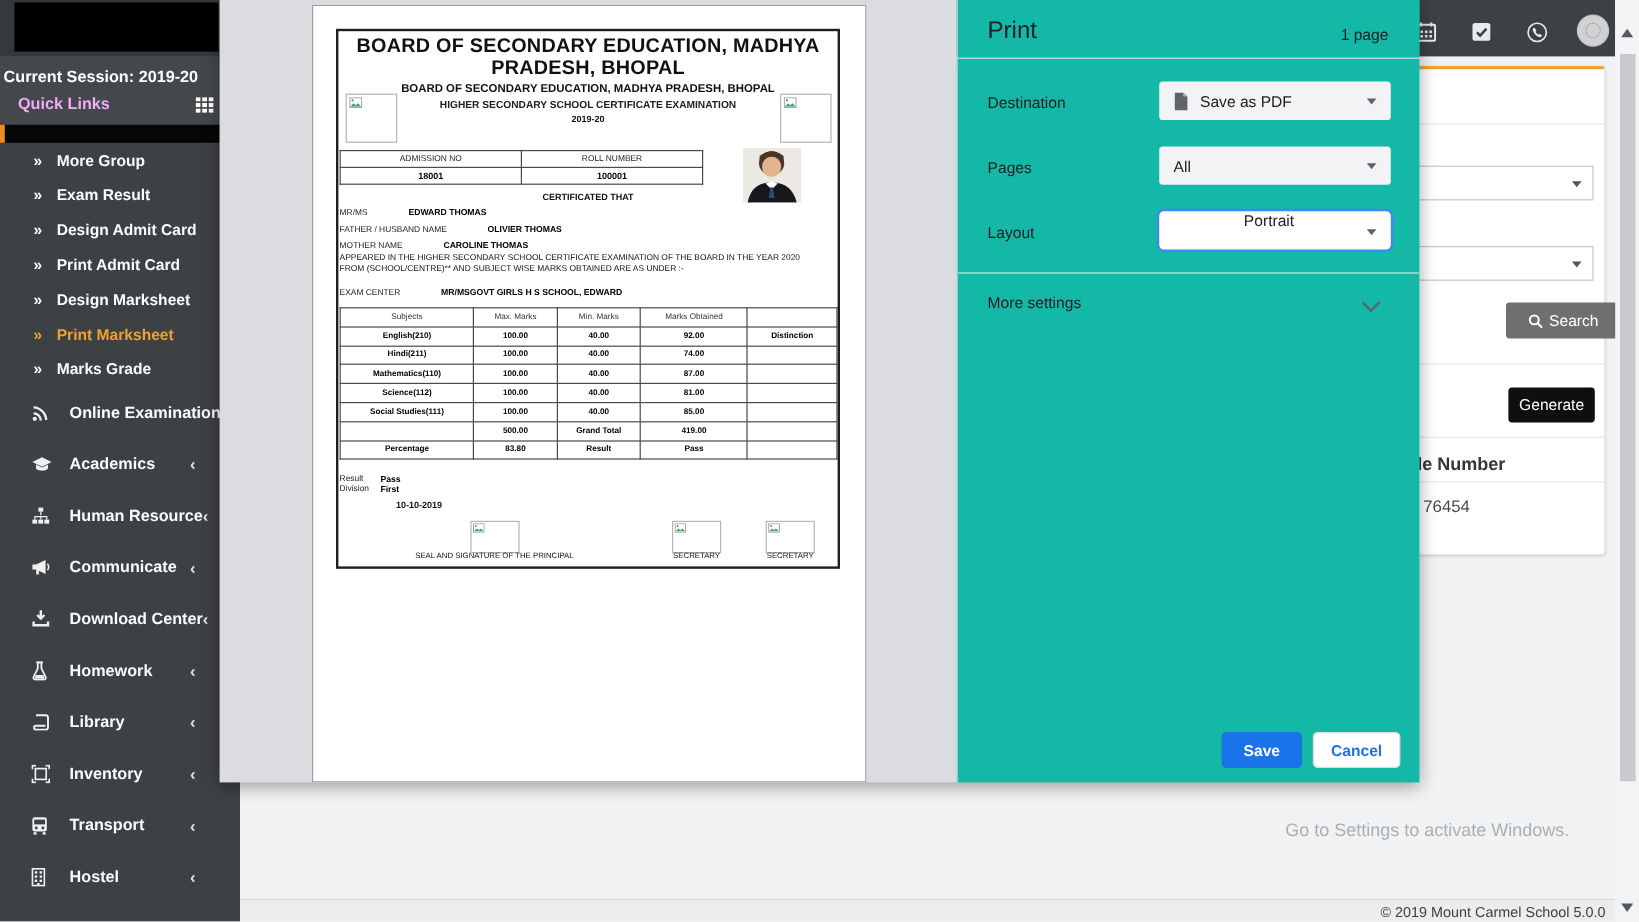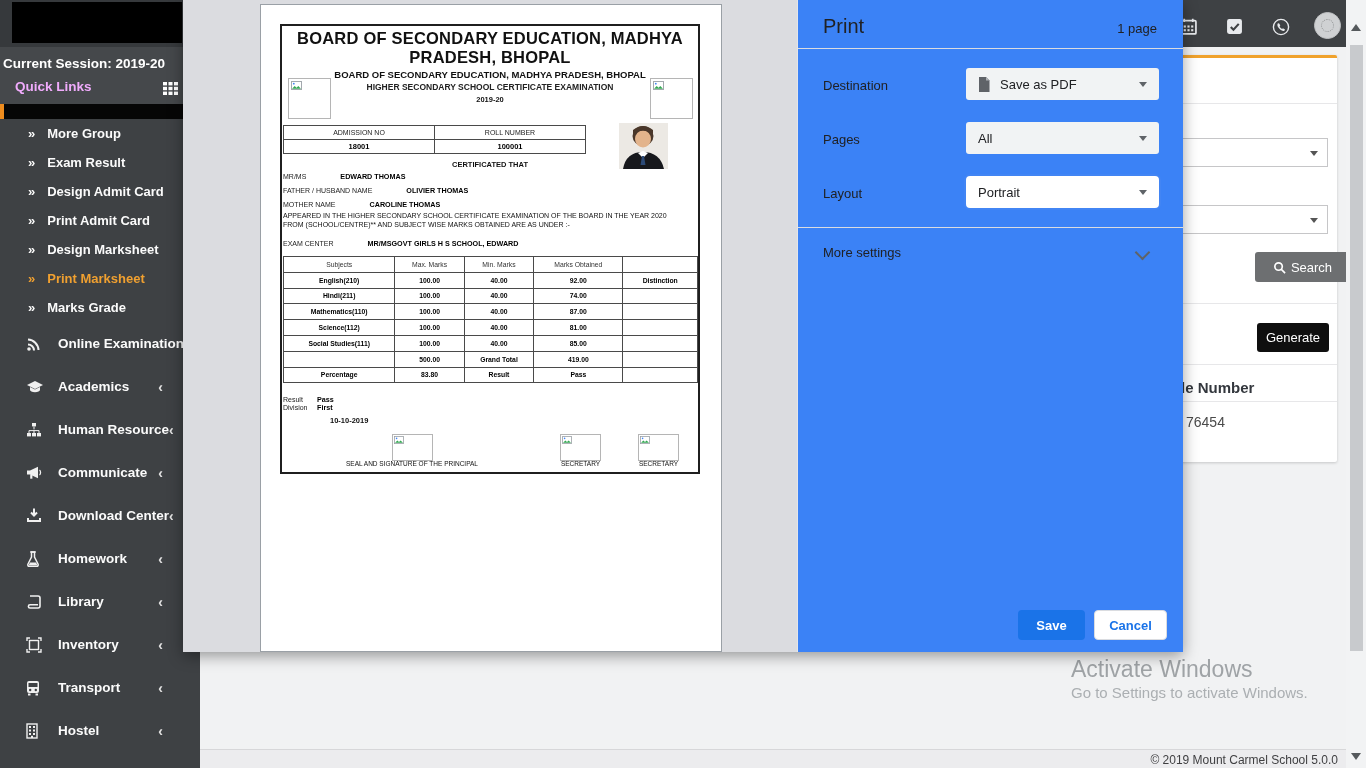--- a/index.html
+++ b/index.html
@@ -86,29 +86,29 @@
   .res-block{position:absolute;left:1px;top:369px;font-size:7px;color:#222;}
   .res-block .rrow{display:flex;height:8.5px;align-items:center;}
   .res-block .rlab{width:34px;}
   .res-block b{font-size:7.2px;color:#000;}
   .cert-date{position:absolute;left:28px;top:390px;font-size:7.5px;font-weight:bold;margin-left:20px;}
   .sig-box{position:absolute;top:408px;width:41px;height:27px;border:1px solid #b5b5b5;box-sizing:border-box;}
   .sig-box svg{position:absolute;left:1px;top:1px;}
   .sig-label{position:absolute;top:434px;font-size:6.5px;color:#111;text-align:center;white-space:nowrap;}
 
   
-  .settings-pane{position:absolute;left:614px;top:0;width:386px;height:652px;background:#3b82f6;border-left:1px solid #e4e5e8;box-sizing:border-box;color:#202124;}
+  .settings-pane{position:absolute;left:614px;top:0;width:386px;height:652px;background:#14b8a6;border-left:1px solid #e4e5e8;box-sizing:border-box;color:#202124;}
   .pd-title{position:absolute;left:25px;top:15px;font-size:20px;color:#202124;}
   .pd-count{position:absolute;right:26px;top:21px;font-size:13px;color:#202124;}
   .pd-div{position:absolute;left:0;width:100%;height:0;border-top:1px solid #dadce0;}
   .pd-label{position:absolute;left:25px;font-size:13px;color:#202124;}
   .pd-select{position:absolute;left:168px;width:193px;height:32px;background:#f1f3f4;border-radius:3px;
              display:flex;align-items:center;padding:0 12px;box-sizing:border-box;font-size:13px;cursor:pointer;}
   .pd-select .caret{margin-left:auto;width:0;height:0;border-left:4.5px solid transparent;border-right:4.5px solid transparent;border-top:5px solid #5f6368;}
-  .pd-select.focused{left:166px;width:197px;height:36px;background:#fff;border:2px solid #4285f4;border-radius:6px;}
+  .pd-select.focused{left:166px;width:197px;height:36px;background:#fff;border:2px solid #4285f4;border-radius:6px;flex-direction:column;}
   .pd-select .sel-text{margin-right:10px;}
   .pdf-icon{margin-right:10px;display:flex;}
   .more-row{position:absolute;left:0;top:233px;width:100%;height:40px;cursor:pointer;}
   .more-label{position:absolute;left:25px;top:12px;font-size:13px;color:#202124;}
   .more-chev{position:absolute;right:35px;top:14px;width:9px;height:9px;border-right:2px solid #5f6368;border-bottom:2px solid #5f6368;transform:rotate(45deg);}
   .save-btn{position:absolute;left:220px;top:610px;width:67px;height:30px;background:#1a73e8;border-radius:4px;
             color:#fff;font-size:13px;font-weight:bold;display:flex;align-items:center;justify-content:center;cursor:pointer;}
   .cancel-btn{position:absolute;left:296px;top:610px;width:73px;height:30px;background:#fff;border:1px solid #dadce0;border-radius:4px;
             color:#1a73e8;font-size:13px;font-weight:bold;display:flex;align-items:center;justify-content:center;box-sizing:border-box;cursor:pointer;}
 </style>
@@ -165,21 +165,20 @@
     <div class="bg-line" style="top:245px;"></div>
     <div class="generate-btn">
       <span>Generate</span>
     </div>
     <div class="bg-line" style="top:306px;"></div>
     <div class="bg-colhead">le Number</div>
     <div class="bg-line" style="top:343px;"></div>
     <div class="bg-cell">76454</div>
   </div>
 
-  <div class="wm1">Activate Windows</div>
   <div class="wm2">Go to Settings to activate Windows.</div>
   <div class="footer">
     <span class="footer-text">© 2019 Mount Carmel School 5.0.0</span>
   </div>
 
   <div class="sidebar">
     <div class="sb-top">
       <div class="logo-box"></div>
     </div>
     <div class="session-block">

